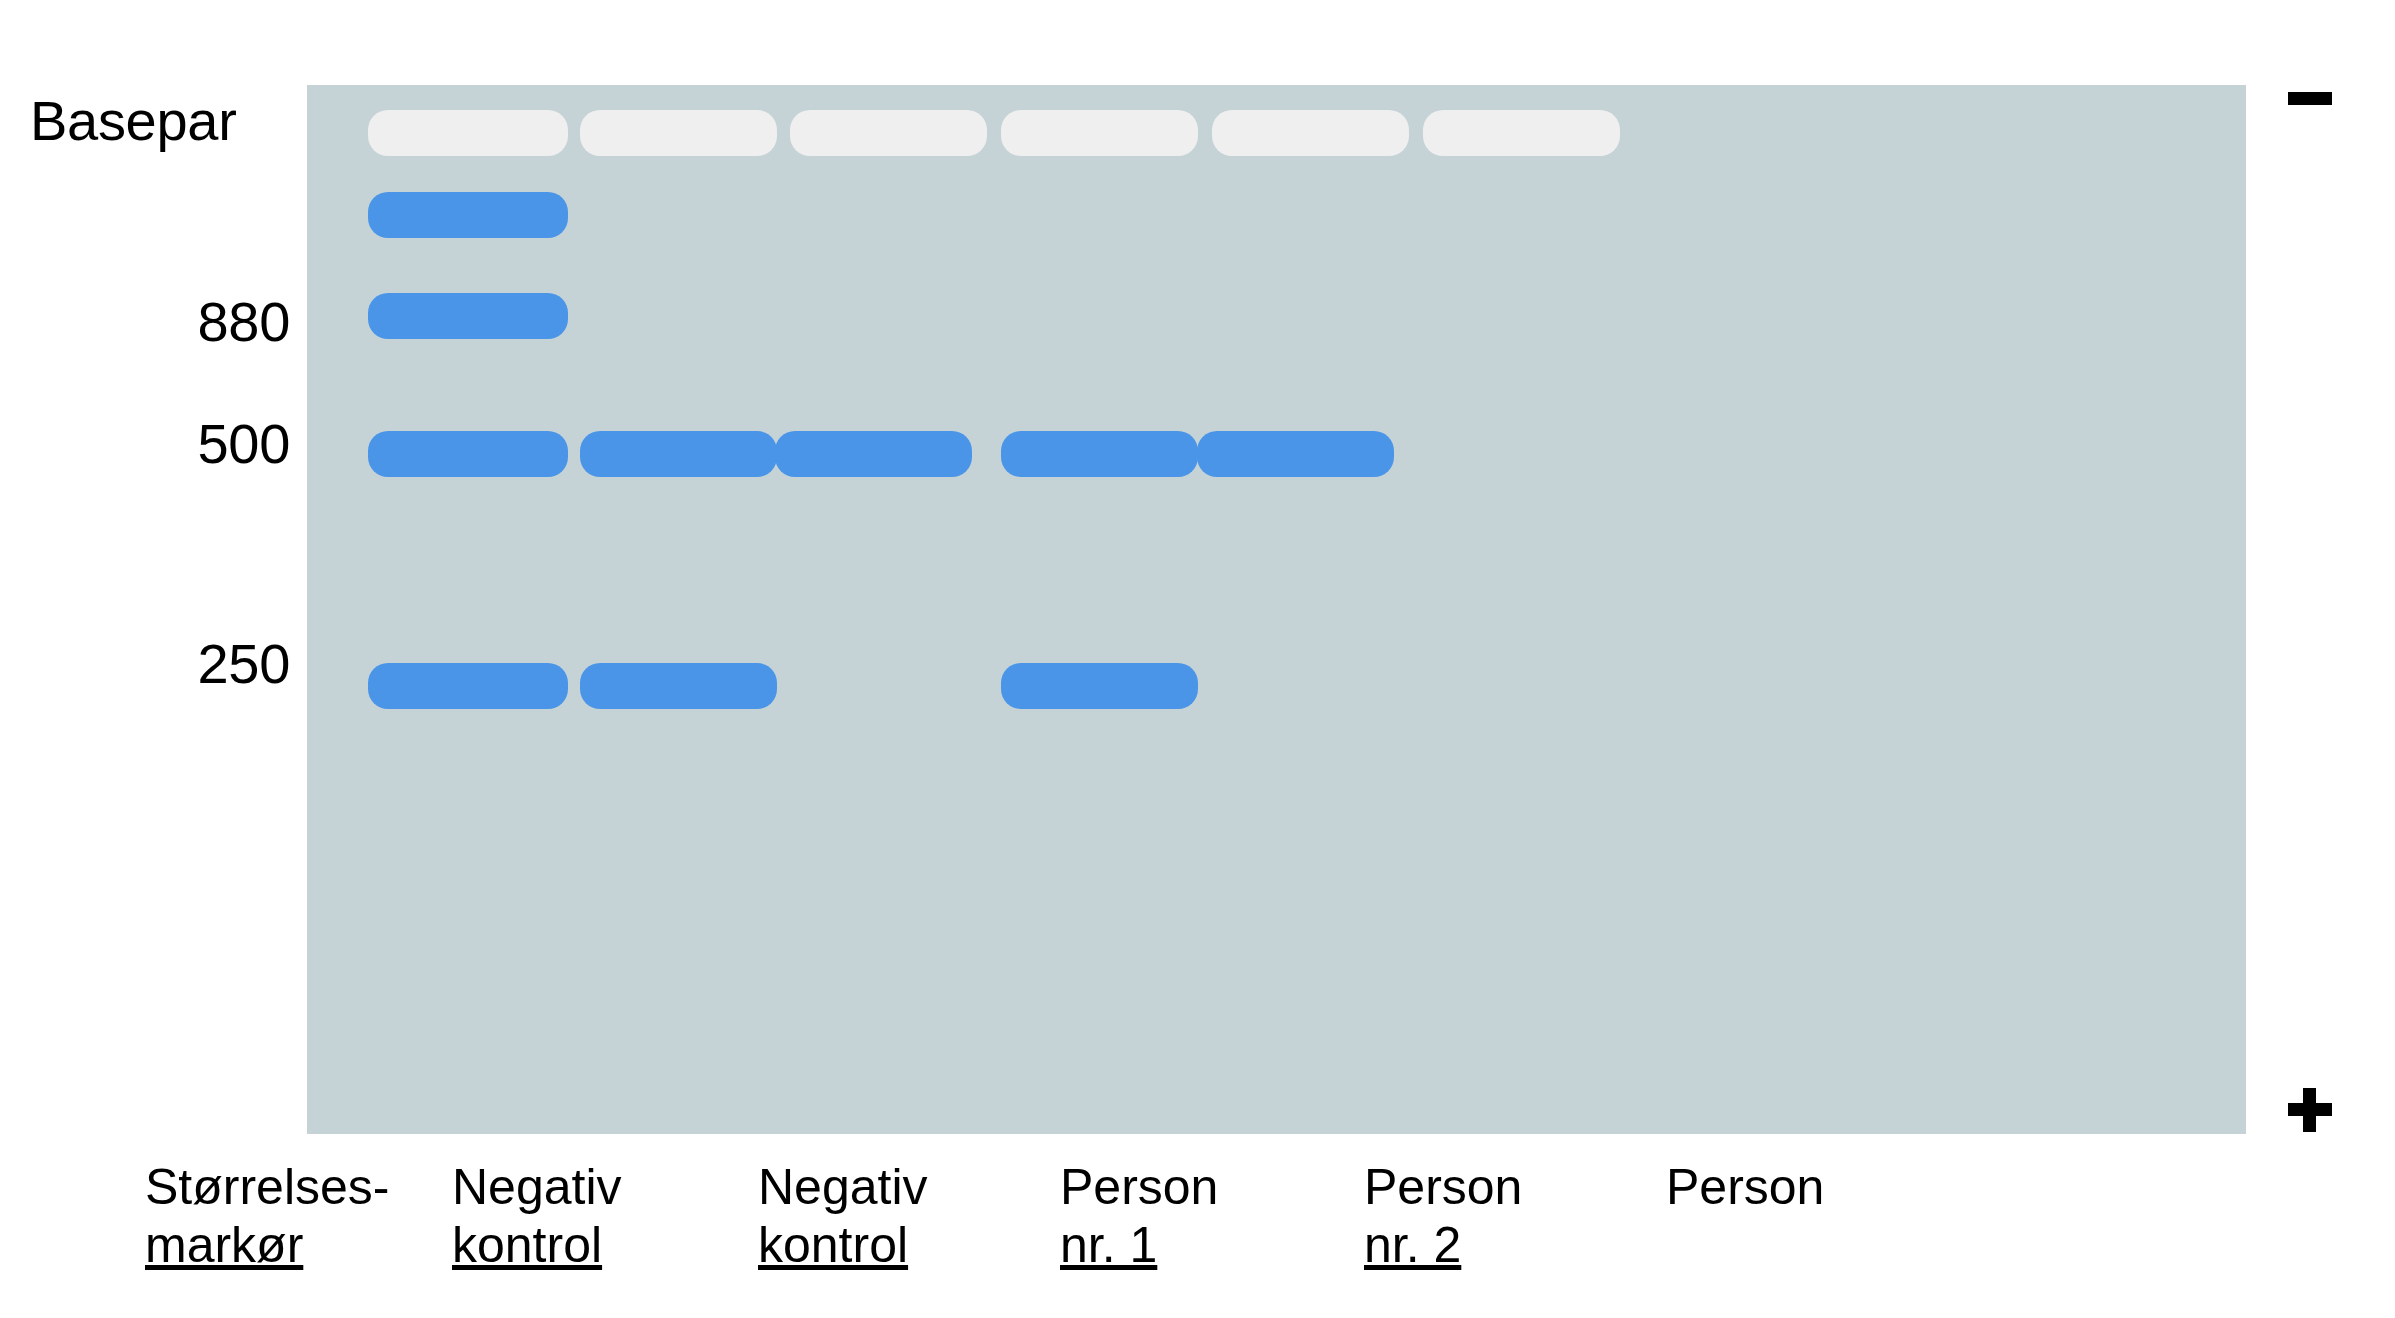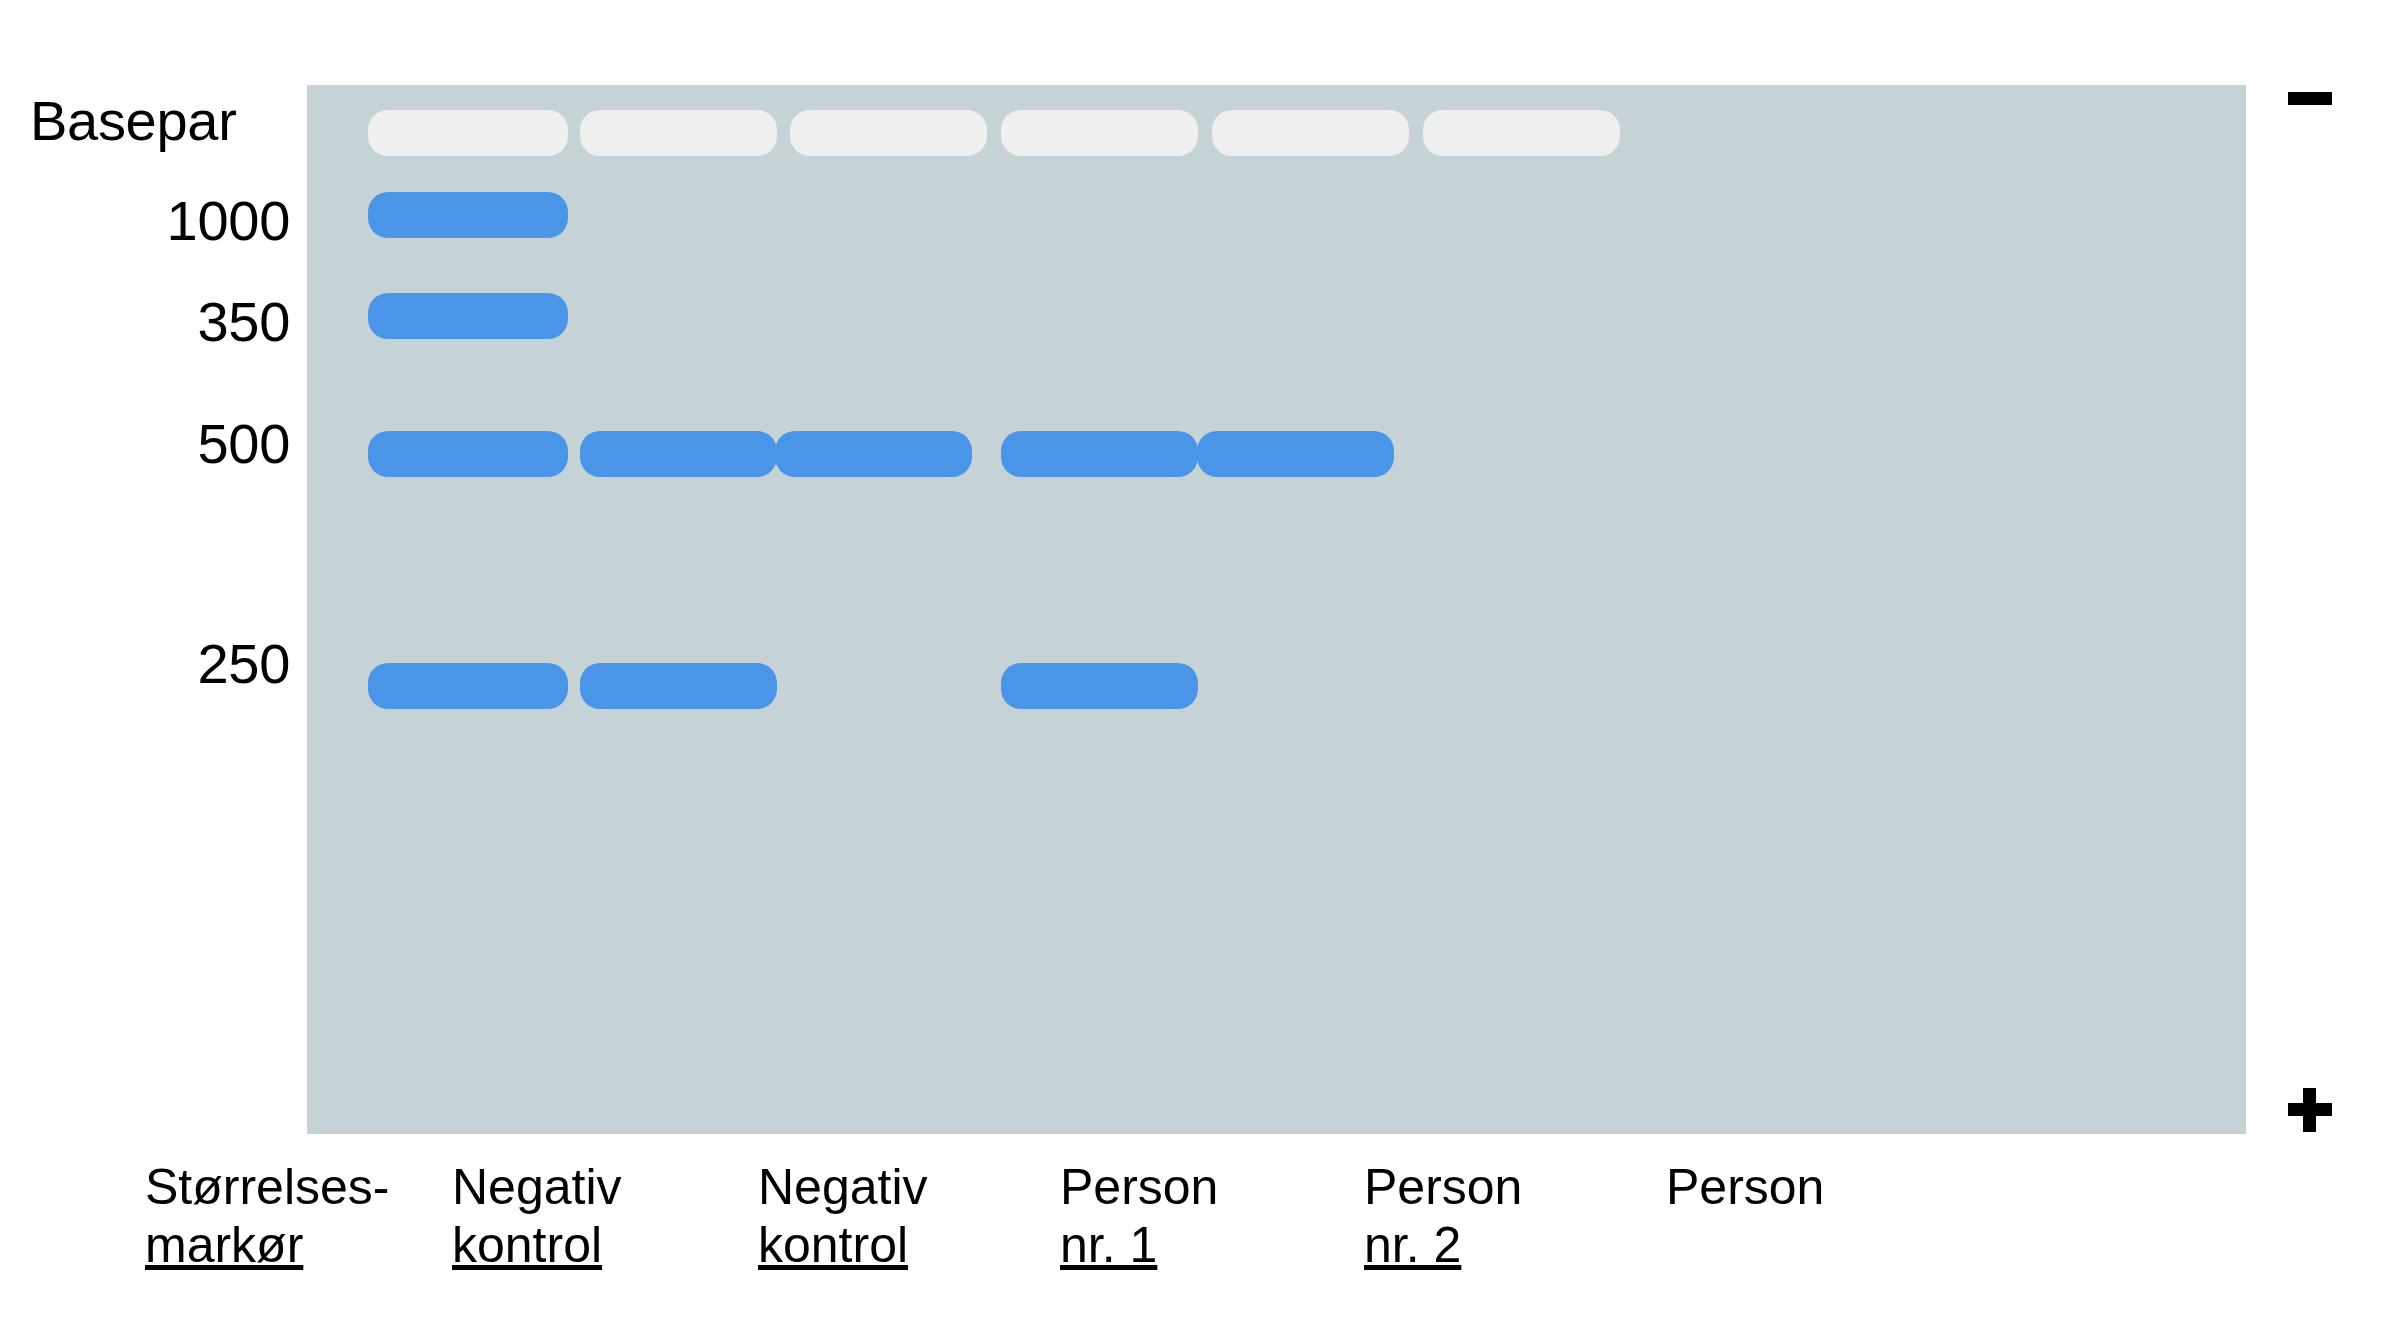--- a/index.html
+++ b/index.html
@@ -116,22 +116,21 @@
   .lane-caption .line2 { display: block; text-decoration: underline; }
 </style>
 </head>
 <body>
 
 <div id="figure">
 
   <div id="axis-title">Basepar</div>
 
   <div id="axis-ticks">
-    <div class="axis-tick" style="top:188px">1000</div>
-    <div class="axis-tick" style="top:289px">350</div>
+    <div class="axis-tick" style="top:289px">880</div>
     <div class="axis-tick" style="top:411px">500</div>
     <div class="axis-tick" style="top:631px">250</div>
   </div>
 
   <div id="gel-slab">
 
     <div class="well" style="left:61px;   top:25px; width:200px;"></div>
     <div class="well" style="left:273px;  top:25px; width:197px;"></div>
     <div class="well" style="left:483px;  top:25px; width:197px;"></div>
     <div class="well" style="left:694px;  top:25px; width:197px;"></div>

